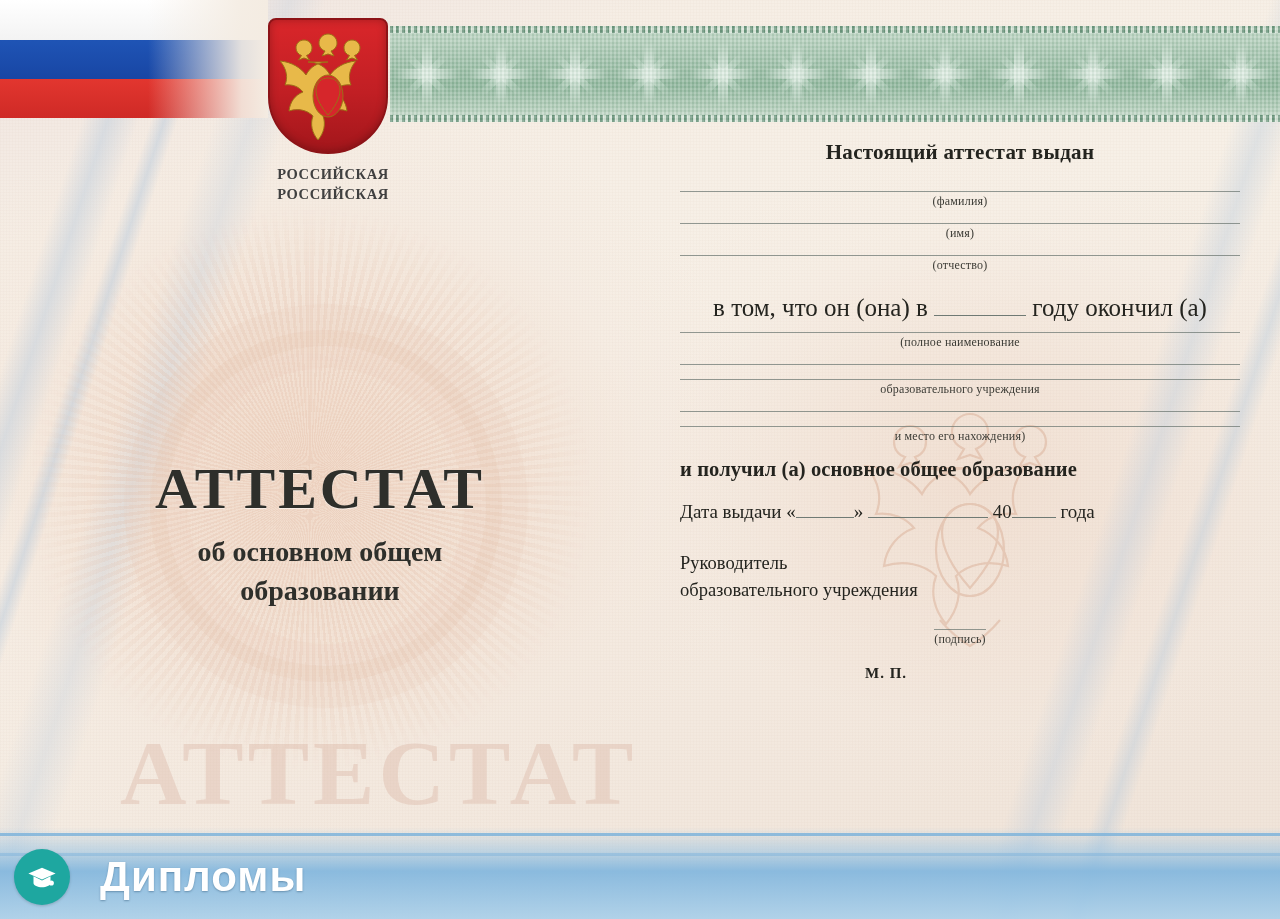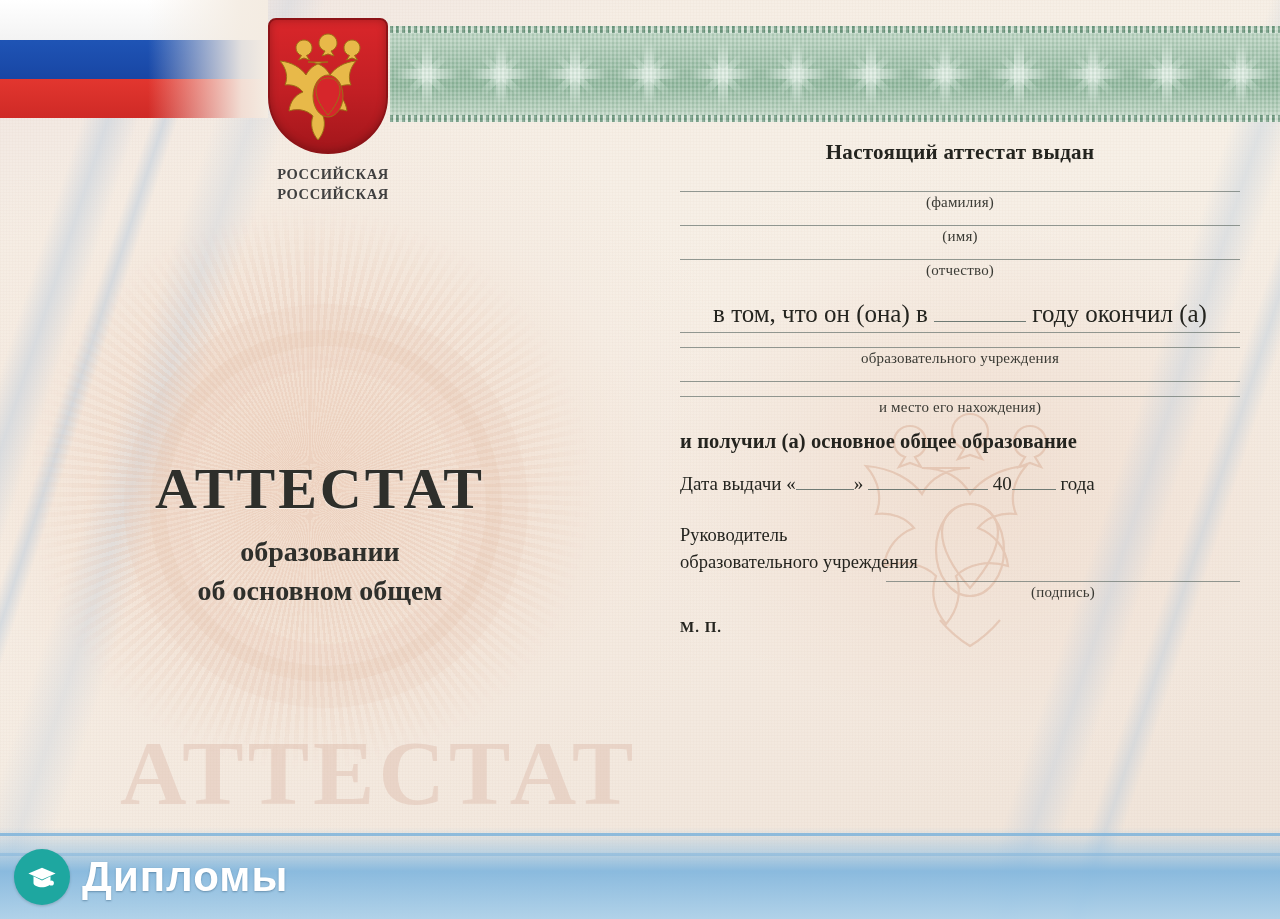--- a/index.html
+++ b/index.html
@@ -225,21 +225,21 @@
     margin: 10px 0 26px 0;
   }
   .rule {
     position: relative;
     height: 1px;
     background: #6f7a74;
     opacity: .75;
   }
   .hint {
     text-align: center;
-    font-size: 15px;
+    font-size: 12px;
     color: #3a3a34;
     padding-top: 2px;
     letter-spacing: .2px;
   }
   .line-block { margin-bottom: 14px; }
 
   .sentence {
     font-size: 25px;
     text-align: center;
     margin: 16px 0 4px 0;
@@ -270,20 +270,21 @@
   .signer {
     font-size: 18.5px;
     line-height: 1.35;
     margin-bottom: 2px;
   }
   .sig-row {
     display: flex;
     align-items: center;
     gap: 16px;
     margin-top: 6px;
+    flex-direction: column;
   }
   .sig-left {
     width: 190px;
     font-size: 15px;
     letter-spacing: 1px;
     padding-bottom: 4px;
     font-weight: bold;
   }
   .sig-right { flex: 1; }
 
@@ -296,21 +297,21 @@
   }
   .strip-line {
     position: absolute; left: 0; width: 100%; height: 3px;
     background: #7fb4db; opacity: .85;
   }
   .wm {
     position: absolute;
     left: 14px; bottom: 14px;
     display: flex;
     align-items: center;
-    gap: 12px;
+    gap: 30px;
   }
   .wm-badge {
     width: 56px; height: 56px;
     border-radius: 50%;
     background: #1ea7a0;
     display: flex; align-items: center; justify-content: center;
     box-shadow: 0 1px 3px rgba(0,0,0,.18);
   }
   .wm-text {
     font-family: "Liberation Sans", sans-serif;
@@ -430,22 +431,22 @@
     </svg>
   </div>
 
   <div class="rf-label">
     <div>РОССИЙСКАЯ</div>
     <div>РОССИЙСКАЯ</div>
   </div>
 
   <div class="title-main">АТТЕСТАТ</div>
   <div class="title-sub">
+    <div>об основном общем</div>
     <div>образовании</div>
-    <div>об основном общем</div>
   </div>
 
   <div class="form">
 
     <div class="form-head">Настоящий аттестат выдан</div>
 
     <div class="line-block">
       <div class="rule"></div>
       <div class="hint">(фамилия)</div>
     </div>
@@ -459,20 +460,24 @@
       <div class="rule"></div>
       <div class="hint">(отчество)</div>
     </div>
 
     <div class="sentence">
       <span>в том, что он (она) в</span>
       <span class="blank b-90"></span>
       <span>году окончил (а)</span>
     </div>
 
+    <div class="line-block" style="margin-top:10px">
+      <div class="rule"></div>
+      <div class="hint">(полное наименование</div>
+    </div>
     <div class="line-block">
       <div class="rule"></div>
     </div>
     <div class="line-block">
       <div class="rule"></div>
       <div class="hint">образовательного учреждения</div>
     </div>
     <div class="line-block">
       <div class="rule"></div>
     </div>

